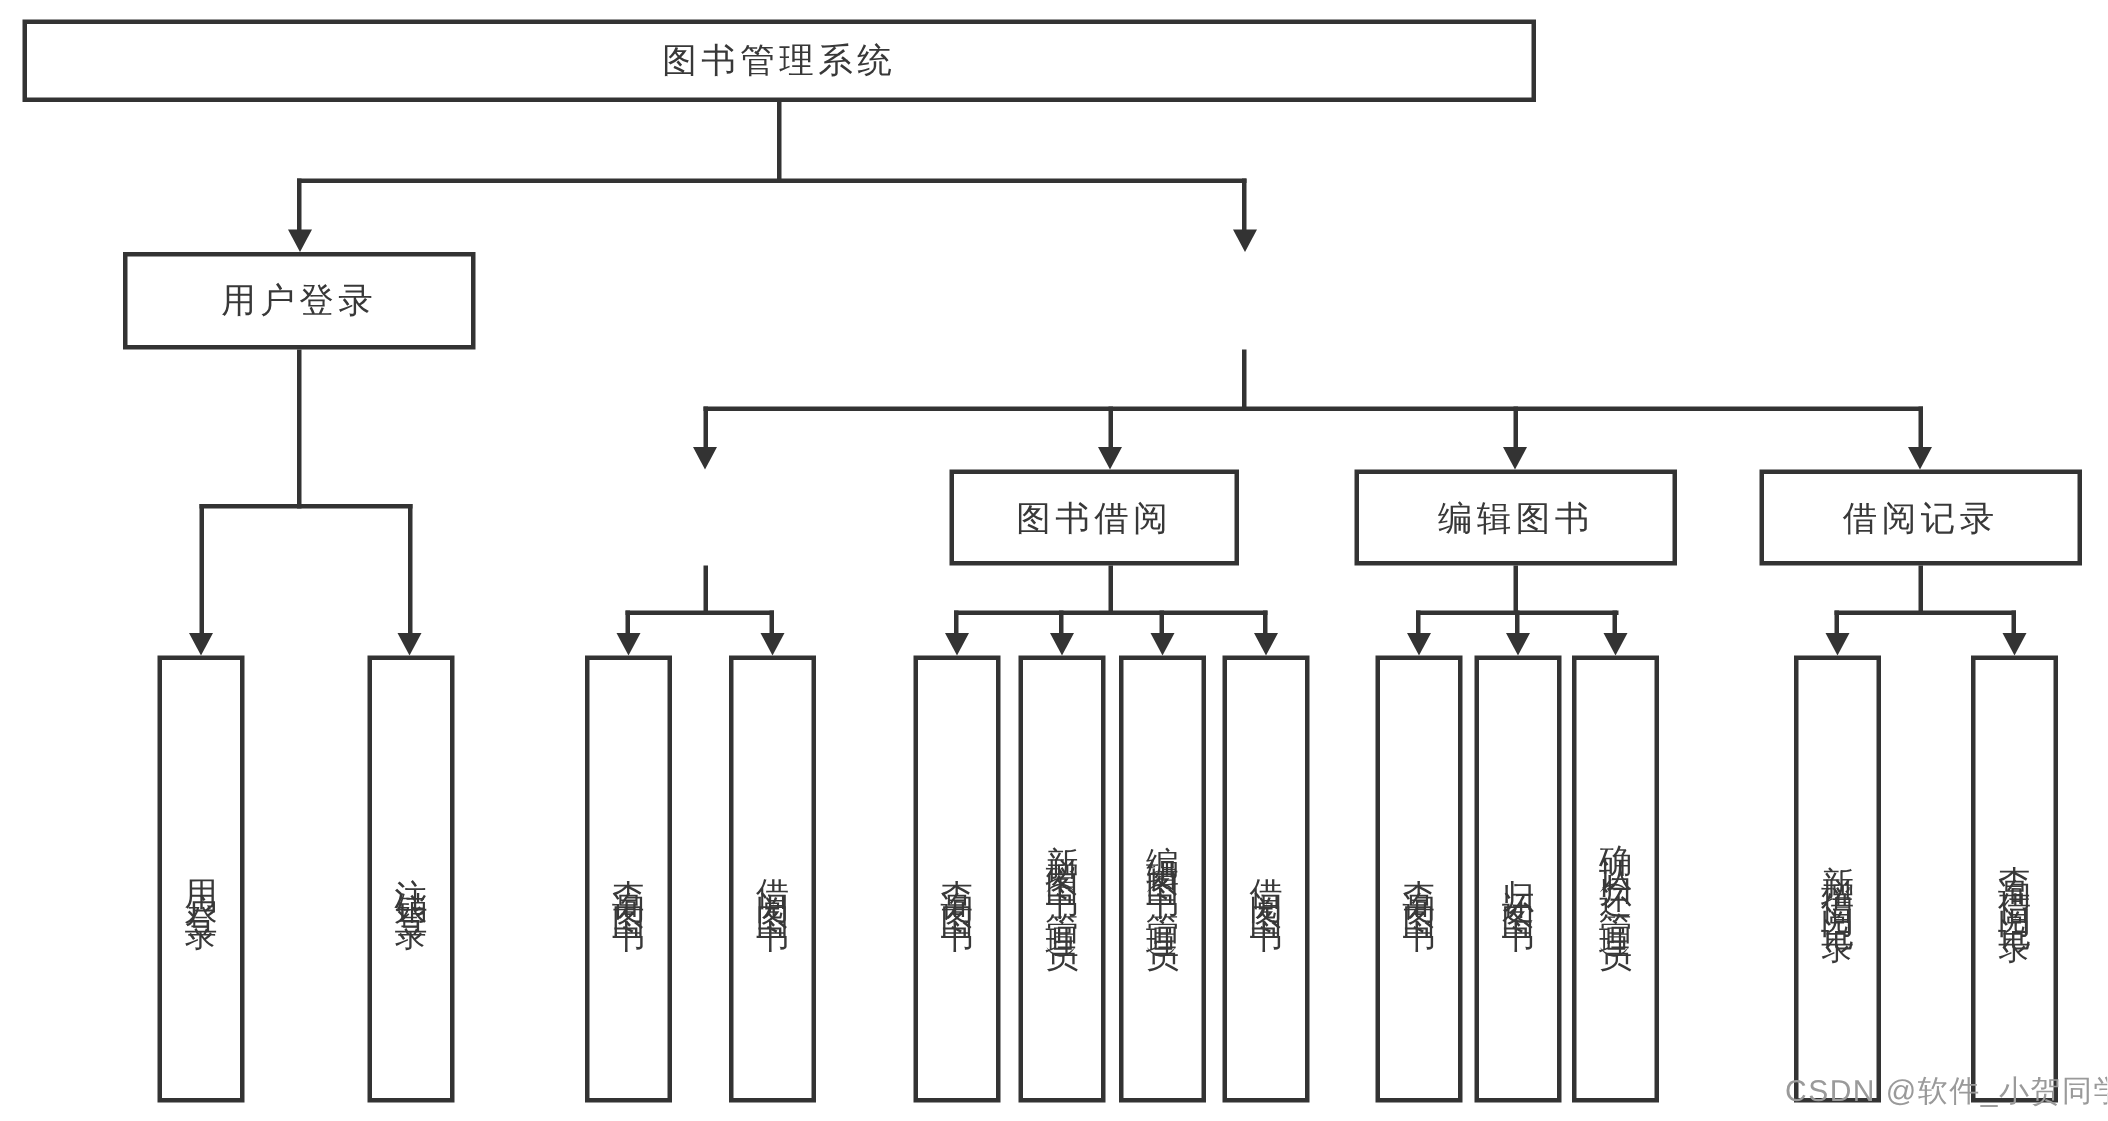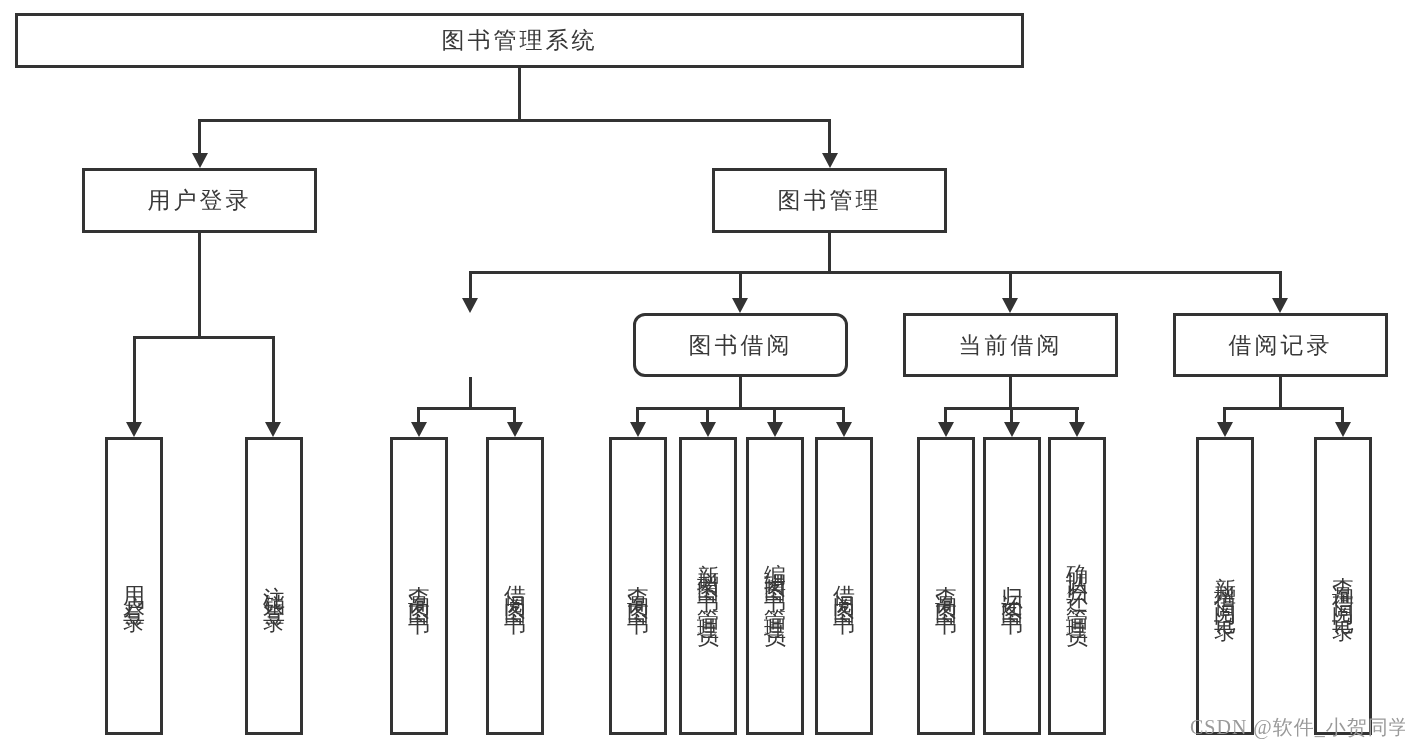--- a/index.html
+++ b/index.html
@@ -1,20 +1,20 @@
 <!DOCTYPE html>
 <html><head>
 <meta charset="utf-8">
 <style>
   html,body { margin:0; padding:0; background:#ffffff; }
   .canvas {
     position:relative;
     width:1405px; height:747px;
     background:#ffffff;
-    font-family:Liberation Serif, serif;
+    font-family:Liberation Sans, sans-serif;
     overflow:hidden;
   }
   .node {
     position:absolute;
     border:3px solid #333333;
     background:#ffffff;
     box-sizing:border-box;
     display:flex;
     align-items:center;
     justify-content:center;
@@ -55,29 +55,26 @@
 
 <div class="canvas">
 
   <div class="node" style="left:15px;top:13px;width:1009px;height:55px;">
     <span class="h-label">图书管理系统</span>
   </div>
 
   <div class="node" style="left:82px;top:168px;width:235px;height:65px;">
     <span class="h-label">用户登录</span>
   </div>
-  <div class="node" style="left:712px;top:168px;width:235px;height:65px;">
-    <span class="h-label">图书管理</span>
-  </div>
 
-  <div class="node" style="left:633px;top:313px;width:215px;height:64px;border-radius:12px;">
+  <div class="node" style="left:633px;top:313px;width:193px;height:64px;">
     <span class="h-label">图书借阅</span>
   </div>
   <div class="node" style="left:903px;top:313px;width:215px;height:64px;">
-    <span class="h-label">当前借阅</span>
+    <span class="h-label">编辑图书</span>
   </div>
   <div class="node" style="left:1173px;top:313px;width:215px;height:64px;">
     <span class="h-label">借阅记录</span>
   </div>
 
   <div class="node" style="left:105px;top:437px;width:58px;height:298px;">
     <span class="v-label">用户登录</span>
   </div>
   <div class="node" style="left:245px;top:437px;width:58px;height:298px;">
     <span class="v-label">注销登录</span>

